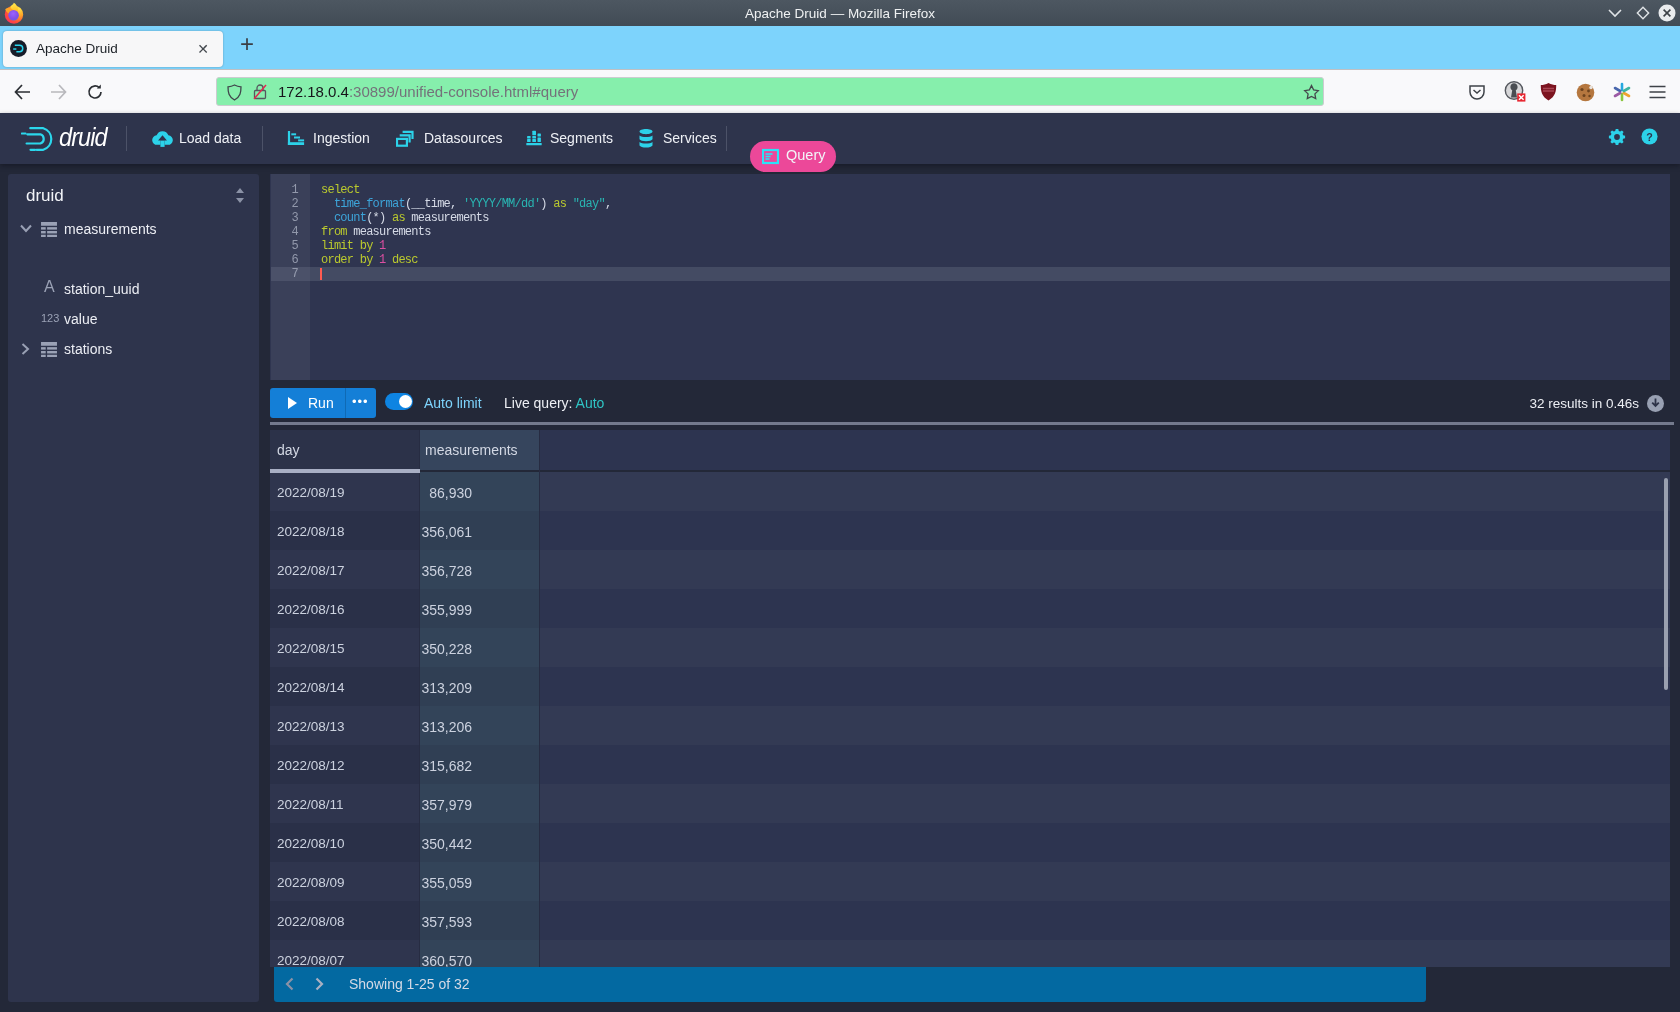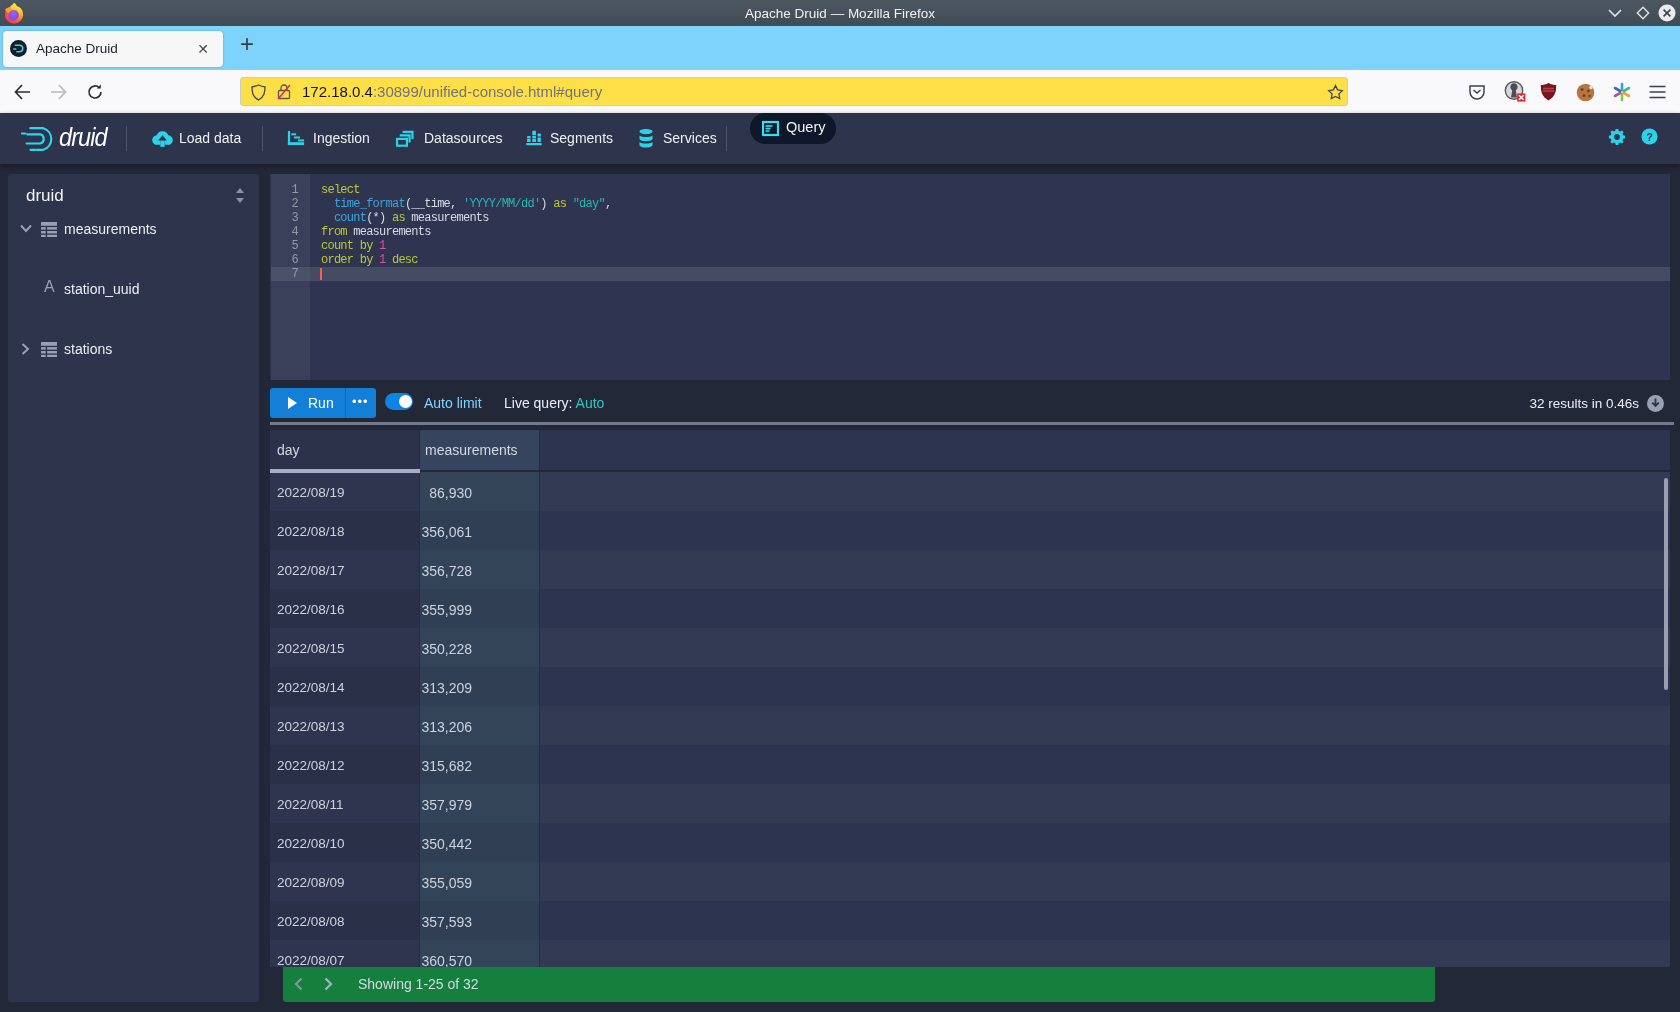--- a/index.html
+++ b/index.html
@@ -7,29 +7,29 @@
 .abs { position:absolute; }
 
 #titlebar { position:absolute; left:0; top:0; width:1680px; height:26px; background:linear-gradient(#4d5761,#414b55); }
 #titlebar .title { position:absolute; left:0; right:0; top:0; height:26px; line-height:27px; text-align:center; color:#eff1f2; font-size:13.5px; }
 #tabbar { position:absolute; left:0; top:26px; width:1680px; height:44px; background:#7dd3fc; border-bottom:1px solid #c0c0c3; }
 #tab { position:absolute; left:3px; top:5px; width:220px; height:36px; background:#f7f7f8; border-radius:4px; box-shadow:0 0 2px rgba(0,0,0,.3); }
 #tab .tabtitle { position:absolute; left:33px; top:0; height:36px; line-height:36px; font-size:13.5px; color:#1b2026; }
 #tab .tabclose { position:absolute; right:9px; top:7px; width:22px; height:22px; color:#43484e; font-size:14px; line-height:22px; text-align:center; }
 #newtab { position:absolute; left:234px; top:3px; width:26px; height:32px; color:#3a3e44; font-size:24px; line-height:30px; text-align:center; font-weight:400; }
 #urlbar { position:absolute; left:0; top:70px; width:1680px; height:43px; background:#f9f9fb; }
-#urlfield { position:absolute; left:240px; top:7px; width:1108px; height:29px; background:#fde047; border:1px solid #ccccd0; border-radius:3px; }
+#urlfield { position:absolute; left:216px; top:7px; width:1108px; height:29px; background:#86efac; border:1px solid #ccccd0; border-radius:3px; }
 #urltext { position:absolute; left:61px; top:0; height:27px; line-height:28px; font-size:15px; color:#16141a; }
 #urltext .dim { color:#74727a; }
 
 #navbar { position:absolute; left:0; top:113px; width:1680px; height:51px; background:#2e344c; box-shadow:0 2px 5px rgba(10,12,20,.45); z-index:5; }
 .navitem { position:absolute; top:0; height:51px; white-space:nowrap; color:#eef0f5; font-size:14px; }
 .navitem span.lbl { position:absolute; top:17px;text-align:center; }
 .navsep { position:absolute; top:13px; width:1px; height:25px; background:#4c5268; }
-#querypill { position:absolute; left:750px; top:0; width:86px; height:31px; background:#0f172a; border-radius:16px; }
+#querypill { position:absolute; left:750px; top:28px; width:86px; height:31px; background:#ec4899; border-radius:16px; }
 
 #sidebar { position:absolute; left:8px; top:174px; width:251px; height:828px; background:#2e344c; border-radius:3px; }
 #sidebar .schema { position:absolute; left:18px; top:12px; font-size:17px; color:#f2f4f8; }
 .treerow { position:absolute; left:0; width:251px; height:30px; color:#eceef4; font-size:14px; }
 .treerow .txt { position:absolute; left:56px; top:50%; transform:translateY(-50%); }
 
 #editor { position:absolute; left:270px; top:174px; width:1400px; height:206px; background:#2f3550; }
 #gutter { position:absolute; left:1px; top:0; width:39px; height:206px; background:#3a4059; }
 .lnum { position:absolute; left:1px; width:27px; height:14px; line-height:14px; text-align:right; font-family:"Liberation Mono",monospace; font-size:12px; letter-spacing:-0.75px; color:#9298ab; }
 .cline { position:absolute; left:51px; height:14px; line-height:14px; font-family:"Liberation Mono",monospace; font-size:12px; letter-spacing:-0.75px; white-space:pre; color:#d5dae6; }
@@ -67,21 +67,21 @@
 .re { background:#333a54; }
 .ro { background:#2d3450; }
 .c1e { background:#2f354e; }
 .c1o { background:#2a3048; }
 .c2e { background:#334459; }
 .c2o { background:#303f54; }
 .rowsep { position:absolute; left:0; width:1400px; height:1px; background:#272c42; }
 #vline1 { position:absolute; left:149px; top:0; width:1px; height:537px; background:#272c42; }
 #vline2 { position:absolute; left:269px; top:0; width:1px; height:537px; background:#272c42; }
 #scrollthumb { position:absolute; left:1394px; top:48px; width:4px; height:212px; background:#9aa0b0; border-radius:2px; }
-#tfooter { position:absolute; left:283px; top:967px; width:1152px; height:35px; background:#15803d; border-radius:0 0 3px 3px; }
+#tfooter { position:absolute; left:274px; top:967px; width:1152px; height:35px; background:#0369a1; border-radius:0 0 3px 3px; }
 #tfooter .showing { position:absolute; left:75px; top:0; height:35px; line-height:35px; color:#d5dae6; font-size:14px; }
 </style>
 </head>
 <body>
 
 <div id="titlebar">
   <div class="title">Apache Druid — Mozilla Firefox</div>
   <svg class="abs" style="left:4px;top:2px" width="20" height="22" viewBox="0 0 20 22">
     <defs>
       <radialGradient id="fxg" cx="0.78" cy="0.18" r="1.1">
@@ -302,20 +302,24 @@
           <rect x="0" y="13.6" width="5" height="2.4"></rect>
           <rect x="6.5" y="13.6" width="10.5" height="2.4"></rect>
         </g>
       </svg>
     <span class="txt">measurements</span>
   </div>
   <div class="treerow" style="top:100px">
     <span class="abs" style="left:36px;top:4px;font-size:16px;color:#9aa1b5;">A</span>
     <span class="txt">station_uuid</span>
   </div>
+  <div class="treerow" style="top:130px">
+    <span class="abs" style="left:33px;top:8px;font-size:11px;color:#9aa1b5;letter-spacing:0;">123</span>
+    <span class="txt">value</span>
+  </div>
   <div class="treerow" style="top:160px">
     <svg class="abs" style="left:13px;top:9px" width="9" height="12" viewBox="0 0 9 12">
         <path d="M1.5 1l5.5 5-5.5 5" stroke="#99a0b4" stroke-width="2" fill="none"></path>
       </svg>
     <svg class="abs" style="left:33px;top:8px" width="16" height="15" viewBox="0 0 17 16">
         <g fill="#9aa1b5">
           <rect x="0" y="0" width="17" height="4"></rect>
           <rect x="0" y="5.5" width="5" height="2.6"></rect>
           <rect x="6.5" y="5.5" width="10.5" height="2.6"></rect>
           <rect x="0" y="9.6" width="5" height="2.6"></rect>
@@ -336,21 +340,21 @@
   <div class="lnum" style="top:23px">2</div>
   <div class="lnum" style="top:37px">3</div>
   <div class="lnum" style="top:51px">4</div>
   <div class="lnum" style="top:65px">5</div>
   <div class="lnum" style="top:79px">6</div>
   <div class="lnum" style="top:93px">7</div>
   <div class="cline" style="top:9px"><span class="kw">select</span></div>
   <div class="cline" style="top:23px">  <span class="fn">time_format</span>(__time, <span class="str">'YYYY/MM/dd'</span>) <span class="kw">as</span> <span class="str">"day"</span>,</div>
   <div class="cline" style="top:37px">  <span class="fn">count</span>(*) <span class="kw">as</span> measurements</div>
   <div class="cline" style="top:51px"><span class="kw">from</span> measurements</div>
-  <div class="cline" style="top:65px"><span class="kw">count by</span> <span class="num">1</span></div>
+  <div class="cline" style="top:65px"><span class="kw">limit by</span> <span class="num">1</span></div>
   <div class="cline" style="top:79px"><span class="kw">order by</span> <span class="num">1</span> <span class="kw">desc</span></div>
   <div id="cursor"></div>
 </div>
 
 <div id="runbar">
   <div id="runbtn">
     <svg class="abs" style="left:17px;top:9px" width="10" height="12" viewBox="0 0 10 12">
         <path d="M1 0l9 6-9 6z" fill="#fff"></path>
       </svg>
     <div class="rlabel">Run</div>

